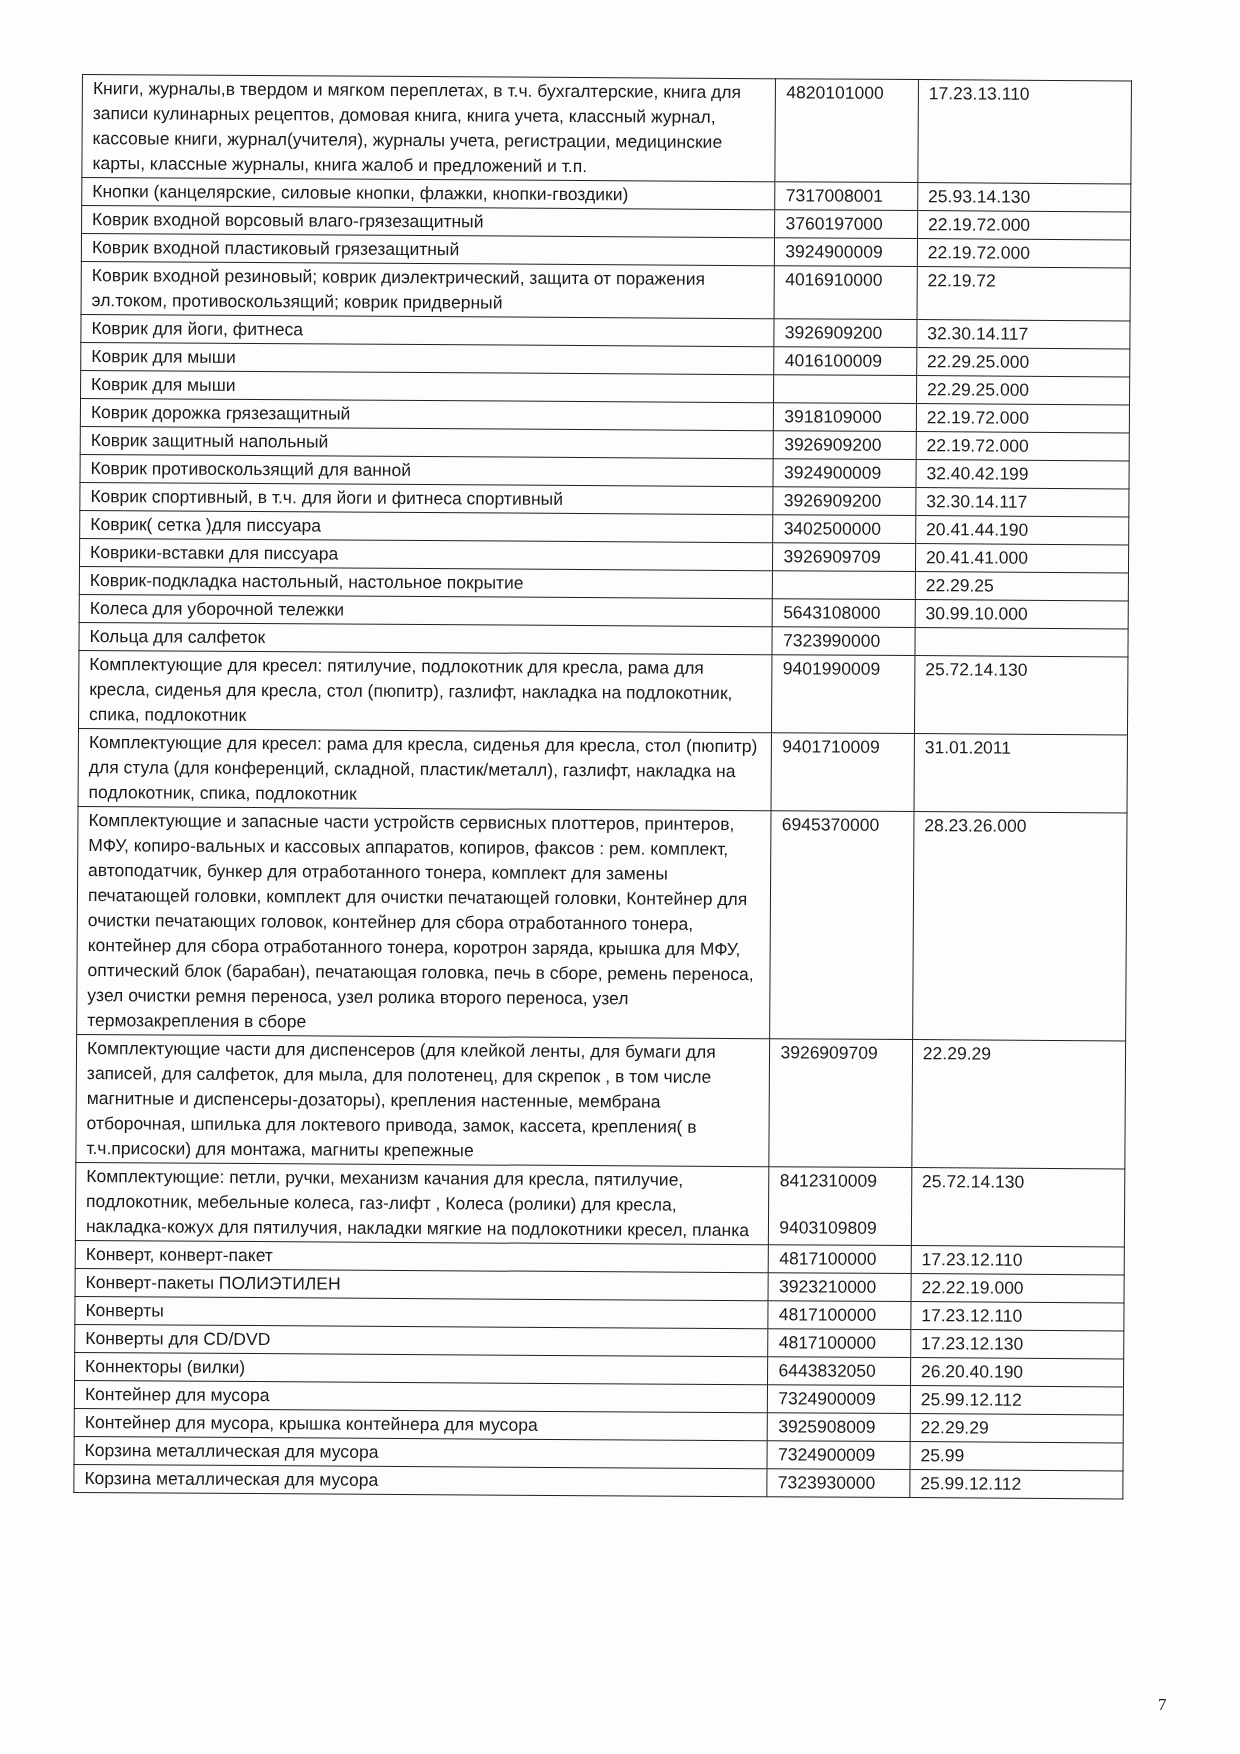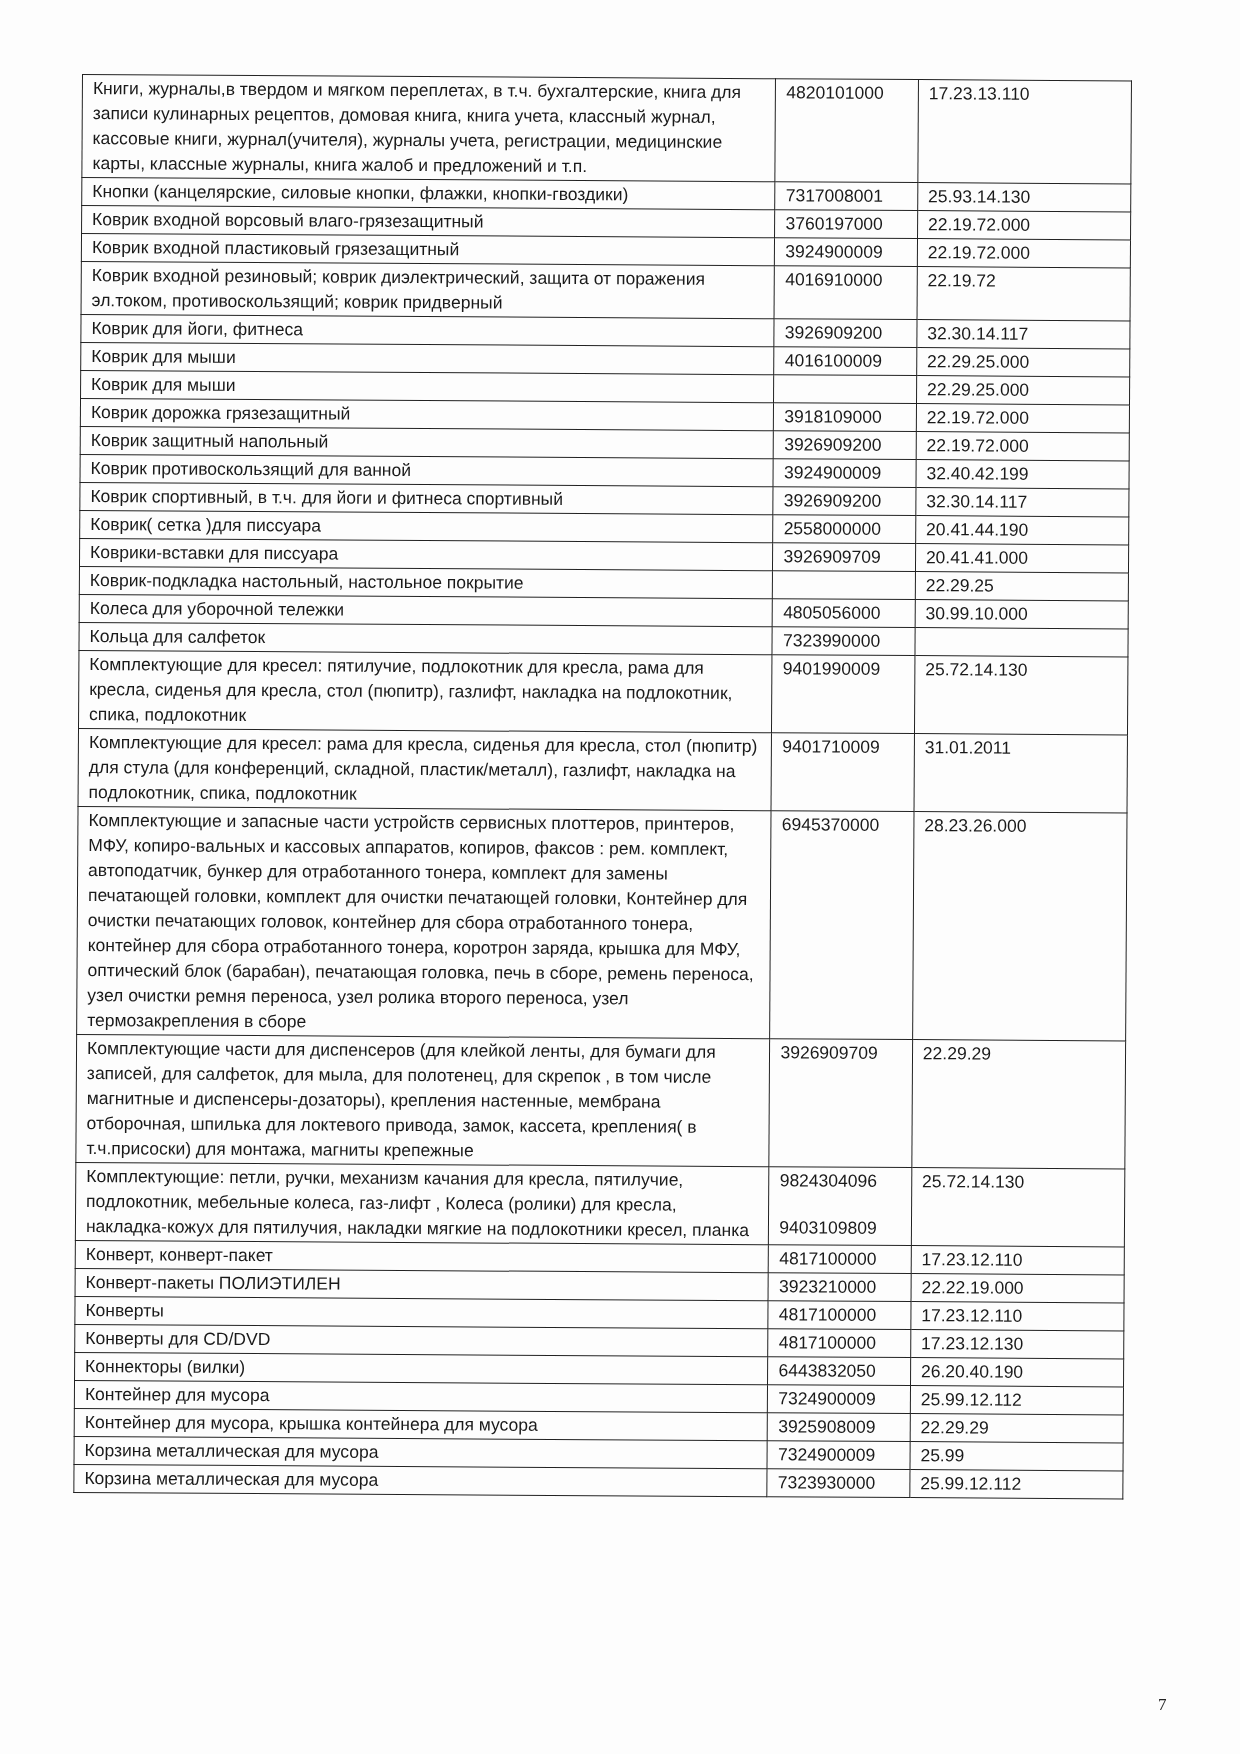--- a/index.html
+++ b/index.html
@@ -104,42 +104,42 @@
         <tr>
           <td class="name">Коврик спортивный, в т.ч. для йоги и фитнеса спортивный</td>
           <td class="tnved">
             <span class="sub">3926909200</span>
           </td>
           <td class="okpd">32.30.14.117</td>
         </tr>
         <tr>
           <td class="name">Коврик( сетка )для писсуара</td>
           <td class="tnved">
-            <span class="sub">2558000000</span>
+            <span class="sub">3402500000</span>
           </td>
           <td class="okpd">20.41.44.190</td>
         </tr>
         <tr>
           <td class="name">Коврики-вставки для писсуара</td>
           <td class="tnved">
             <span class="sub">3926909709</span>
           </td>
           <td class="okpd">20.41.41.000</td>
         </tr>
         <tr>
           <td class="name">Коврик-подкладка настольный, настольное покрытие</td>
           <td class="tnved">
             <span class="sub"></span>
           </td>
           <td class="okpd">22.29.25</td>
         </tr>
         <tr>
           <td class="name">Колеса для уборочной тележки</td>
           <td class="tnved">
-            <span class="sub">4805056000</span>
+            <span class="sub">5643108000</span>
           </td>
           <td class="okpd">30.99.10.000</td>
         </tr>
         <tr>
           <td class="name">Кольца для салфеток</td>
           <td class="tnved">
             <span class="sub">7323990000</span>
           </td>
           <td class="okpd"></td>
         </tr>
@@ -167,21 +167,21 @@
         <tr>
           <td class="name">Комплектующие части для  диспенсеров (для клейкой ленты, для бумаги для записей, для салфеток, для мыла, для полотенец, для скрепок , в том числе магнитные и диспенсеры-дозаторы), крепления настенные, мембрана отборочная, шпилька для локтевого привода, замок,  кассета, крепления( в т.ч.присоски) для монтажа, магниты крепежные</td>
           <td class="tnved">
             <span class="sub">3926909709</span>
           </td>
           <td class="okpd">22.29.29</td>
         </tr>
         <tr>
           <td class="name">Комплектующие: петли, ручки, механизм качания для кресла, пятилучие, подлокотник, мебельные колеса, газ-лифт  , Колеса (ролики) для кресла, накладка-кожух для пятилучия, накладки мягкие на подлокотники кресел, планка</td>
           <td class="tnved">
-            <span class="sub">9824304096</span>
+            <span class="sub">8412310009</span>
             <span class="gap"></span>
             <span class="sub">9403109809</span>
           </td>
           <td class="okpd">25.72.14.130</td>
         </tr>
         <tr>
           <td class="name">Конверт, конверт-пакет</td>
           <td class="tnved">
             <span class="sub">4817100000</span>
           </td>

